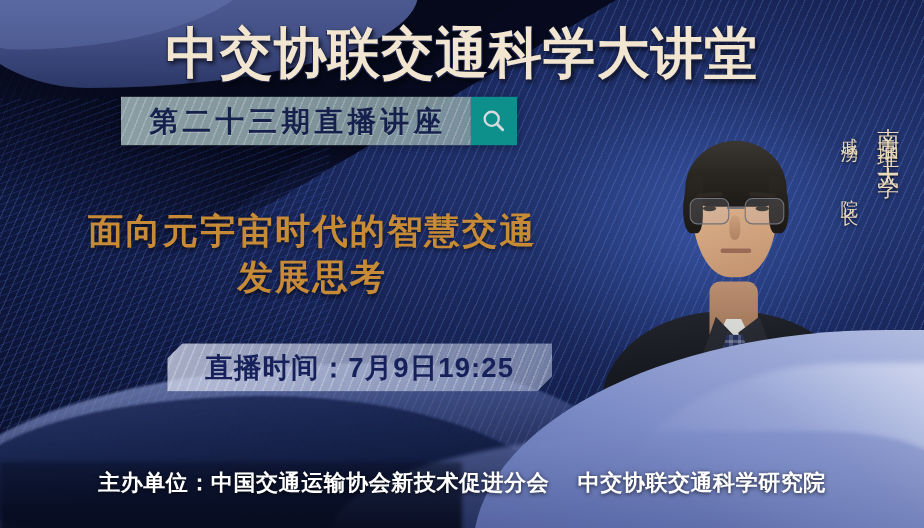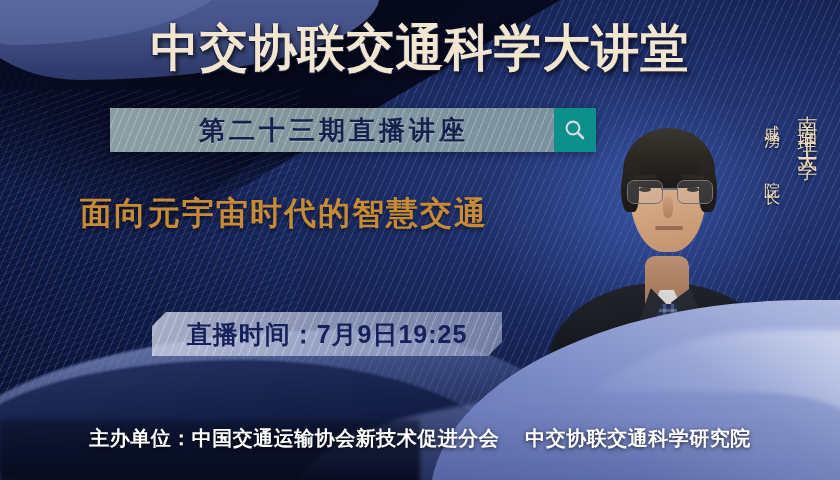--- a/index.html
+++ b/index.html
@@ -186,21 +186,21 @@
     text-shadow:
       0 0 1px #20294f,
       1px 1px 0 #1a2044,
       -1px 1px 0 #1a2044,
       2px 3px 5px rgba(0,0,0,.75);
     transform:scaleX(0.96);
   }
 
   
   .sub-bar{
-    position:absolute;left:110px;top:108px;width:486px;height:44px;
+    position:absolute;left:110px;top:88px;width:360px;height:44px;
     display:flex;align-items:stretch;
     box-shadow:0 2px 8px rgba(0,0,0,.35);
   }
   .sub-bar-body{
     position:relative;flex:1;
     background:linear-gradient(100deg,rgba(150,170,175,.92),rgba(132,156,162,.88));
     overflow:hidden;
     display:flex;align-items:center;justify-content:center;
   }
   .sub-bar-body::after{
@@ -222,21 +222,21 @@
   }
   .sub-bar-search svg{display:block;}
 
   
   .topic{
     position:absolute;left:28px;top:192px;width:512px;
     text-align:center;
     color:#c78a36;
     font-size:32px;line-height:42px;
     font-weight:bold;letter-spacing:2px;
-    font-family:Liberation Serif, serif;
+    font-family:Liberation Mono, monospace;
     text-shadow:0 2px 4px rgba(0,0,0,.55);
   }
 
   
   .time-badge{
     position:absolute;left:152px;top:312px;width:350px;height:44px;
     background:linear-gradient(105deg,rgba(205,210,230,.80) 0%,rgba(182,190,216,.72) 45%,rgba(160,170,202,.66) 100%);
     clip-path:polygon(14px 0,100% 0,100% calc(100% - 14px),calc(100% - 14px) 100%,0 100%,0 14px);
     display:flex;align-items:center;justify-content:center;
     overflow:hidden;
@@ -339,20 +339,21 @@
     <div class="sub-bar-search">
       <svg width="24" height="24" viewBox="0 0 24 24">
         <circle cx="10" cy="10" r="6.4" fill="none" stroke="#d6dade" stroke-width="2.1"></circle>
         <line x1="14.6" y1="14.6" x2="20" y2="20" stroke="#d6dade" stroke-width="2.6" stroke-linecap="round"></line>
       </svg>
     </div>
   </div>
 
   <div class="topic">
     <div>面向元宇宙时代的智慧交通</div>
+    <div>发展思考</div>
   </div>
 
   <div class="time-badge">
     <span class="time-text">直播时间：7月9日19:25</span>
   </div>
 
   <div class="vcredit vc-univ">南京理工大学</div>
   <div class="vcredit vc-person">
     <span>戚湧</span>
     <span style="display:inline-block;height:14px;"></span>

